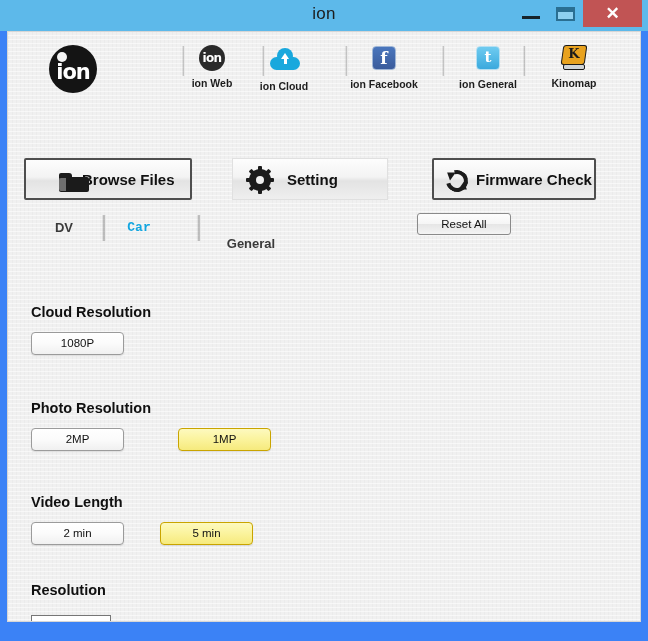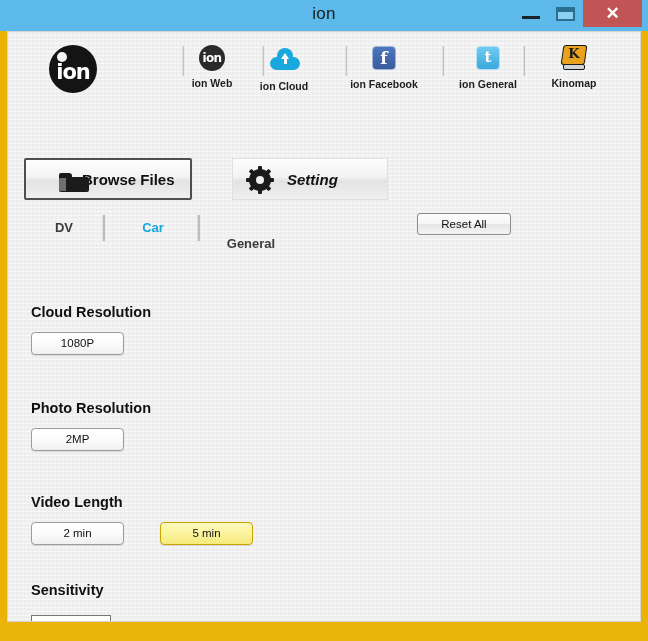--- a/index.html
+++ b/index.html
@@ -13,21 +13,21 @@
     font-family: "Liberation Sans", sans-serif;
     background: #5db9ea;
   }
 
   
   #window {
     position: absolute;
     left: 0; top: 0;
     width: 648px;
     height: 641px;
-    background: #eab308;
+    background: #3b82f6;
     box-sizing: border-box;
   }
 
   #titlebar {
     position: absolute;
     left: 0; top: 0;
     width: 648px;
     height: 31px;
     background: #5db9ea;
   }
@@ -324,21 +324,20 @@
   #btn-browse {
     left: 16px; top: 126px;
     width: 168px; height: 42px;
     padding-left: 26px;
   }
   #btn-setting {
     left: 224px; top: 126px;
     width: 156px; height: 42px;
     border: 1px solid #e0e0e0;
     padding-left: 16px;
-    font-style: italic;
   }
   #btn-setting .ab-label {
     margin-left: 38px;
   }
   #btn-firmware {
     left: 424px; top: 126px;
     width: 164px; height: 42px;
     padding-left: 16px;
   }
 
@@ -449,21 +448,21 @@
     text-align: center;
     font-size: 13px;
     font-weight: bold;
     color: #3a3a3a;
     font-family: "Liberation Sans", sans-serif;
     cursor: default;
     line-height: 20px;
   }
   .tab.active { color: #13a6e0; }
   #tab-dv      { left: 23px;  width: 66px; }
-  #tab-car     { left: 112px; width: 66px; }
+  #tab-car     { left: 98px; width: 66px; font-family: Liberation Mono, monospace; }
   #tab-general { left: 203px; width: 80px; margin-top: 16px; }
   .tab-sep {
     position: absolute;
     top: -3px;
     width: 4px; height: 26px;
     background: linear-gradient(to right, rgba(0,0,0,0) 0%, rgba(0,0,0,.30) 50%, rgba(255,255,255,.95) 100%);
   }
   #tab-sep-1 { left: 94px; }
   #tab-sep-2 { left: 189px; }
 
@@ -643,20 +642,28 @@
         <span class="tk"></span>
           <span class="tk r45"></span>
           <span class="tk r90"></span>
           <span class="tk r135"></span>
         <span class="ring"></span>
           <span class="hole"></span>
       </span>
       <span class="ab-label">Setting</span>
     </div>
 
+    <div class="action-btn bordered" id="btn-firmware">
+      <span class="ic-refresh">
+        <span class="ring"></span>
+          <span class="a1"></span>
+          <span class="a2"></span>
+      </span>
+      <span class="ab-label" style="margin-left:26px">Firmware Check</span>
+    </div>
 
     <div id="tabs">
       <div class="tab" id="tab-dv">DV</div>
       <div class="tab-sep" id="tab-sep-1"></div>
       <div class="tab active" id="tab-car">Car</div>
       <div class="tab-sep" id="tab-sep-2"></div>
       <div class="tab" id="tab-general">General</div>
     </div>
 
     <div id="btn-reset">Reset All</div>
@@ -665,33 +672,34 @@
       <div class="section-title">Cloud Resolution</div>
       <div class="opt-row">
         <div class="opt-btn col-a" id="opt-1080p">1080P</div>
       </div>
     </div>
 
     <div class="section" id="sec-photo-res">
       <div class="section-title">Photo Resolution</div>
       <div class="opt-row">
         <div class="opt-btn col-a" id="opt-2mp">2MP</div>
+        <div class="opt-btn col-b selected" id="opt-1mp">1MP</div>
       </div>
     </div>
 
     <div class="section" id="sec-video-len">
       <div class="section-title">Video Length</div>
       <div class="opt-row">
         <div class="opt-btn col-a" id="opt-3min">2 min</div>
         <div class="opt-btn col-b selected" id="opt-5min">5 min</div>
       </div>
     </div>
 
     <div class="section" id="sec-sensitivity">
-      <div class="section-title">Sensitivity</div>
+      <div class="section-title">Resolution</div>
       <div id="sensitivity-select">
         <span>Medium</span>
         
       </div>
     </div>
 
   </div>
 </div>
 
 </body></html>

